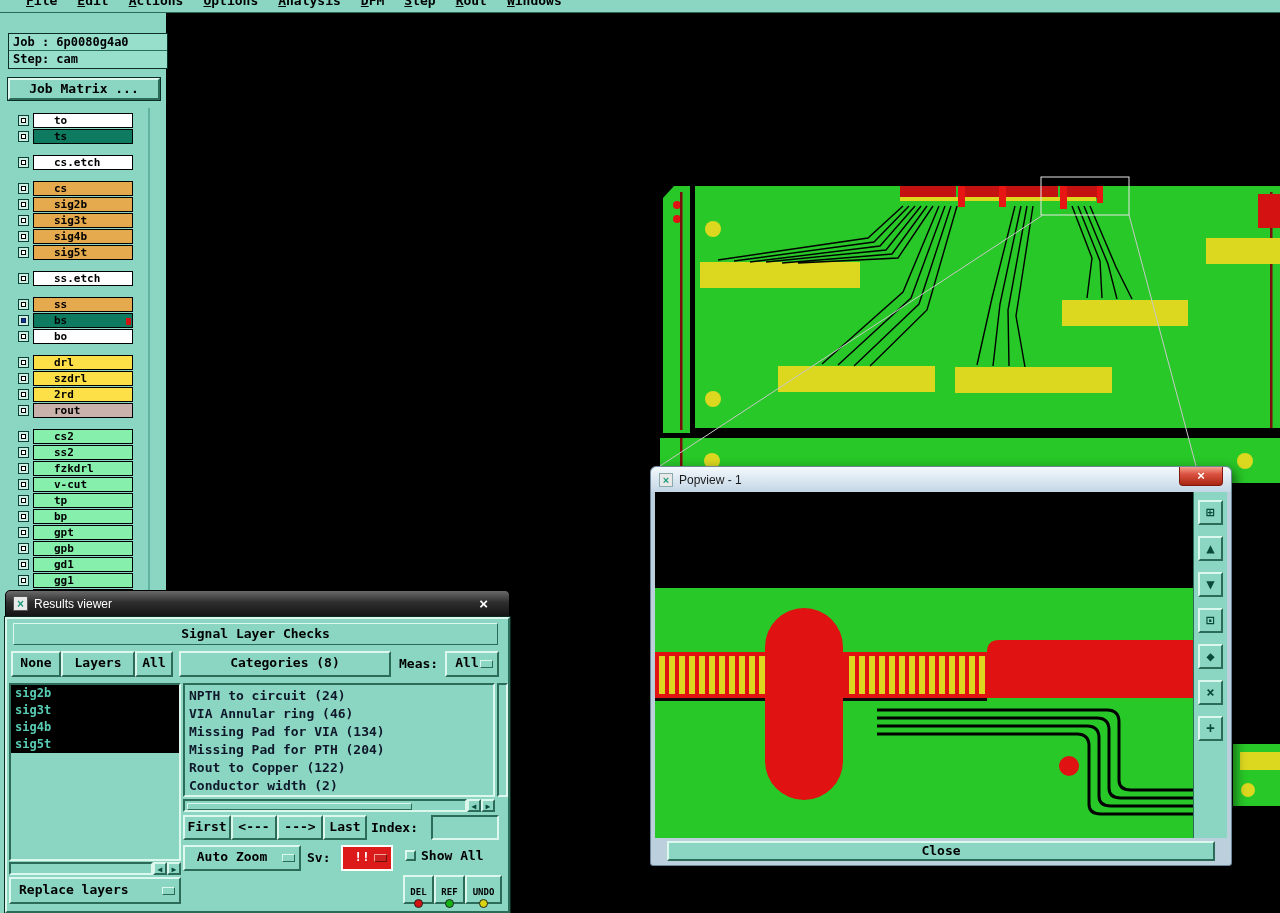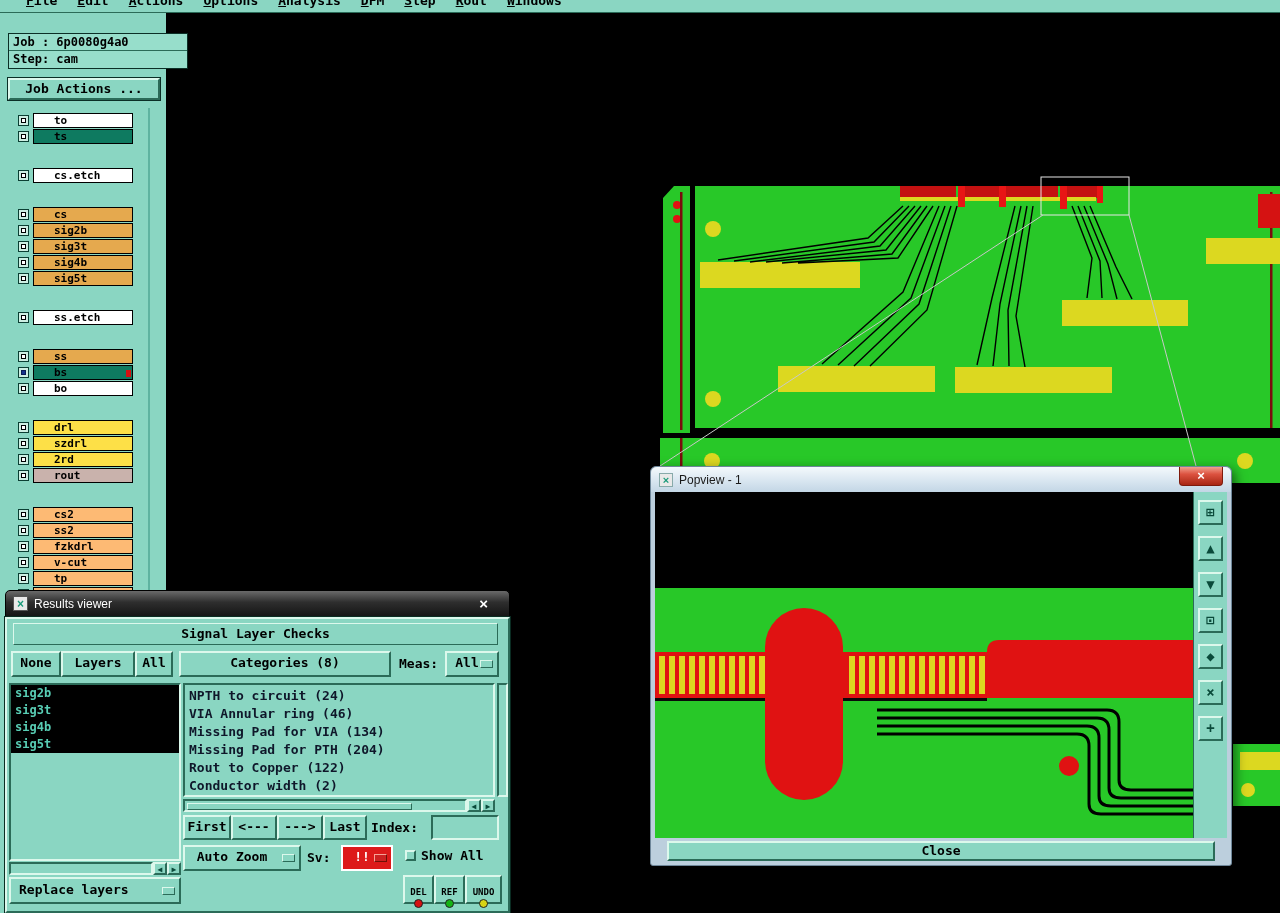--- a/index.html
+++ b/index.html
@@ -19,40 +19,40 @@
   .menubar-inner{display:flex;gap:20px;padding-left:26px;margin-top:-7px;font-size:13px}
   .menu-item{display:inline-block}
   .menu-item::first-letter{text-decoration:underline}
 
   
   .canvas{position:absolute;left:166px;top:13px;width:1114px;height:900px;background:#000;z-index:1}
 
   
   .left-panel{position:absolute;left:0;top:13px;width:166px;height:900px;background:#8AD6C2;z-index:2}
   .panel-div{position:absolute;left:148px;top:95px;width:2px;height:805px;background:#5FB3A0}
-  .job-box{margin:20px 0 0 8px;width:180px;border:1px solid #0B2F26;background:#97DECB}
+  .job-box{margin:20px 0 0 8px;width:160px;border:1px solid #0B2F26;background:#97DECB}
   .job-line{height:17px;font-size:12px;line-height:16px;padding-left:4px}
   .job-line:first-child{border-bottom:1px solid #2B6B58}
   .job-matrix{margin:9px 0 0 8px;width:152px;height:22px;font-size:13px;line-height:18px;
     text-align:center;outline:1px solid #0B2F26;cursor:default}
   .layer-list{margin:12px 0 0 18px}
   .layer-row{height:16px;display:flex;align-items:center}
-  .grp{margin-top:23px}
+  .grp{margin-top:10px}
   .cb{width:11px;height:11px;margin-right:4px;background:#CDEFE3;border:1px solid #0B3F33;
     display:inline-flex;align-items:center;justify-content:center;flex:0 0 auto}
   .cbi{width:5px;height:5px;border:1px solid #000;background:#fff}
   .cbi.navy{background:#15348C;border-color:#0A1C55}
   .cell{position:relative;width:100px;height:15px;border:1px solid #000;font-size:11px;
     line-height:13px;padding-left:20px;overflow:hidden;white-space:nowrap}
   .lr-white{background:#FFFFFF}
   .lr-sel{background:#0E7A60}
   .lr-orange{background:#E5A94E}
   .lr-gray{background:#fde047}
   .lr-rose{background:#C9B2AC}
-  .lr-teal{background:#fdba74}
+  .lr-teal{background:#86efac}
   .redmark{position:absolute;right:1px;top:4px;width:5px;height:7px;background:#D51212}
 
   
   .results{position:absolute;left:5px;top:590px;width:505px;height:323px;z-index:3}
   .rv-title{height:27px;background:linear-gradient(#6A6A6A,#2E2E2E 45%,#151515);
     border:1px solid #000;border-radius:5px 5px 0 0;display:flex;align-items:center;
     padding:0 7px;font-family:"Liberation Sans",sans-serif;font-size:12px;color:#fff;font-weight:normal}
   .rv-icon{width:15px;height:15px;background:#E9E9E9;color:#1A9A7A;font-size:12px;line-height:14px;
     text-align:center;margin-right:6px;border:1px solid #555;font-weight:bold}
   .rv-close{margin-left:auto;margin-right:14px;color:#fff;font-size:15px;font-weight:bold;cursor:default}
@@ -197,21 +197,21 @@
         <path d="M1129,215 L1196,466 M1043,215 L660,466" stroke="#C8C8C8" stroke-width="1" fill="none"></path>
       </g>
     </svg>
   </div>
 
   <div class="left-panel">
     <div class="job-box">
       <div class="job-line">Job : 6p0080g4a0</div>
       <div class="job-line">Step: cam</div>
     </div>
-    <div class="job-matrix raised">Job Actions ...</div>
+    <div class="job-matrix raised">Job Matrix ...</div>
 
     <div class="layer-list">
       <div class="layer-row">
         <span class="cb">
             <span class="cbi"></span>
           </span>
         <span class="cell lr-white">to</span>
         </div>
       <div class="layer-row">
         <span class="cb">

